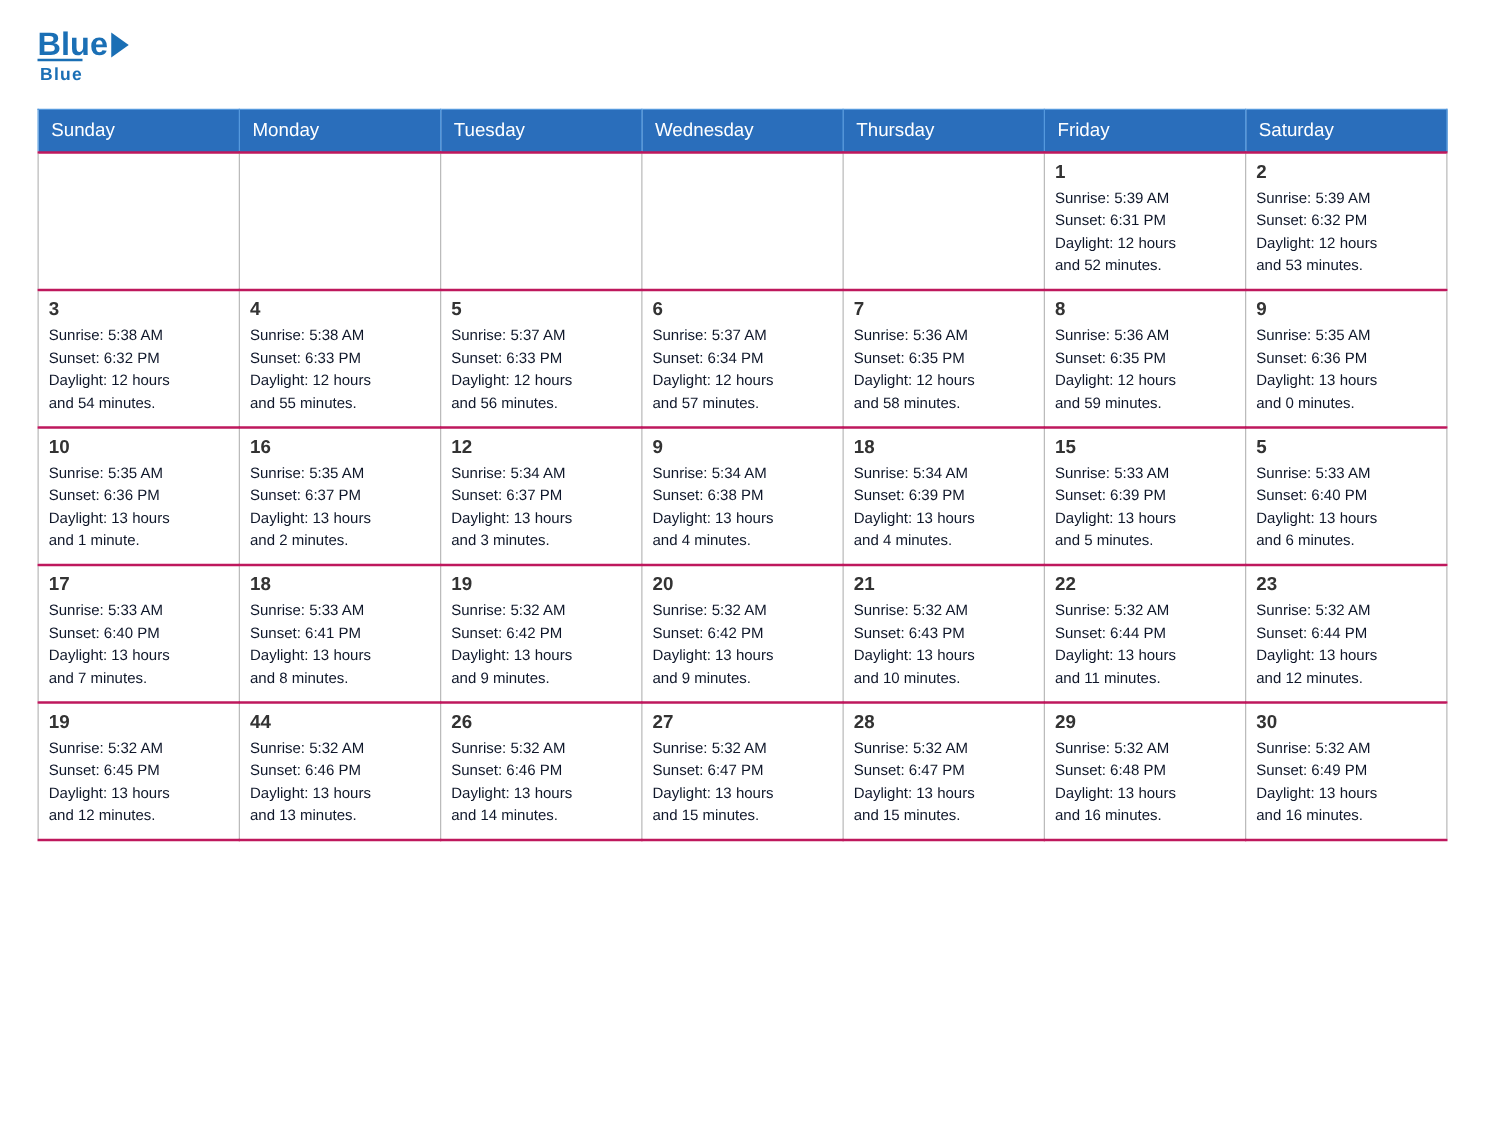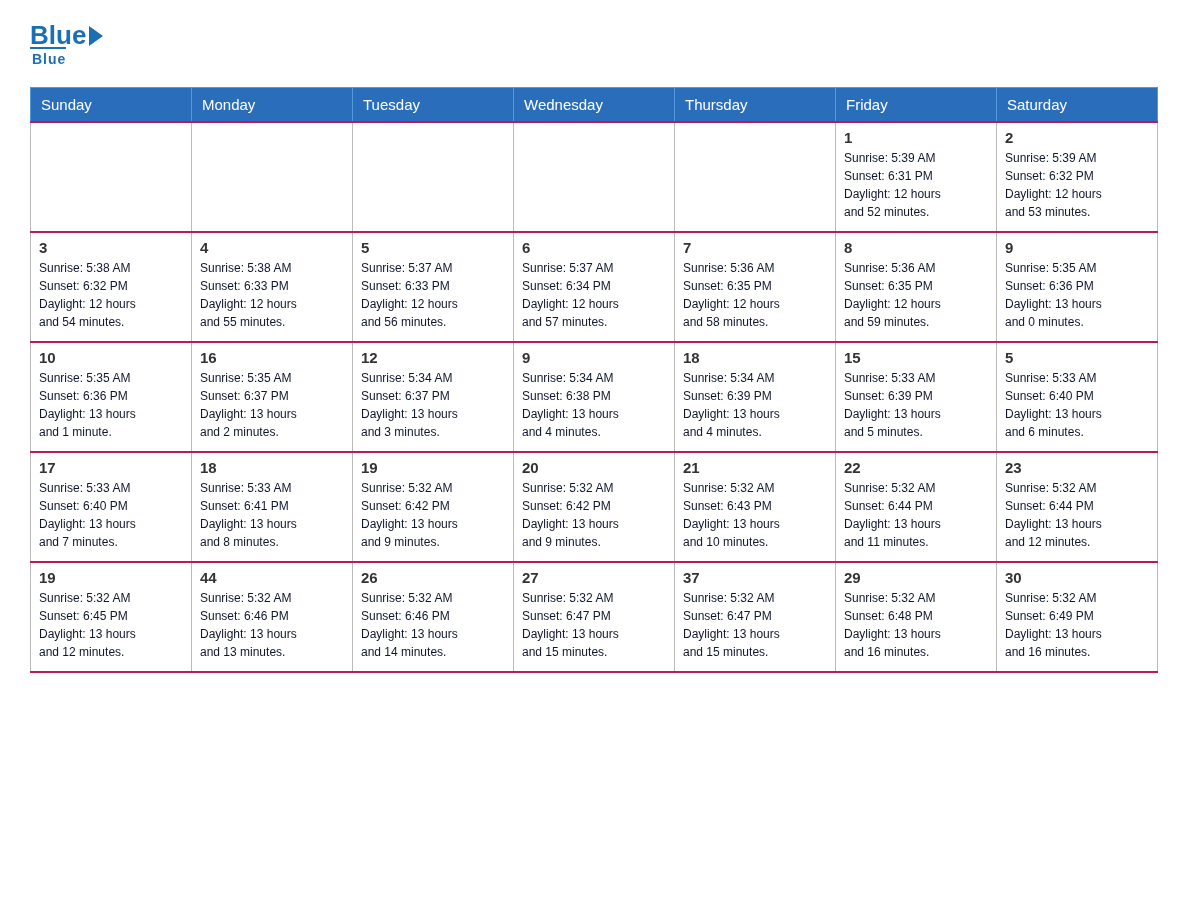--- a/index.html
+++ b/index.html
@@ -333,21 +333,21 @@
 and 14 minutes.</div>
         </td>
         <td>
           <span class="day-num">27</span>
           <div class="day-info" style="white-space: pre-line;">Sunrise: 5:32 AM
 Sunset: 6:47 PM
 Daylight: 13 hours
 and 15 minutes.</div>
         </td>
         <td>
-          <span class="day-num">37</span>
+          <span class="day-num">28</span>
           <div class="day-info" style="white-space: pre-line;">Sunrise: 5:32 AM
 Sunset: 6:47 PM
 Daylight: 13 hours
 and 15 minutes.</div>
         </td>
         <td>
           <span class="day-num">29</span>
           <div class="day-info" style="white-space: pre-line;">Sunrise: 5:32 AM
 Sunset: 6:48 PM
 Daylight: 13 hours

